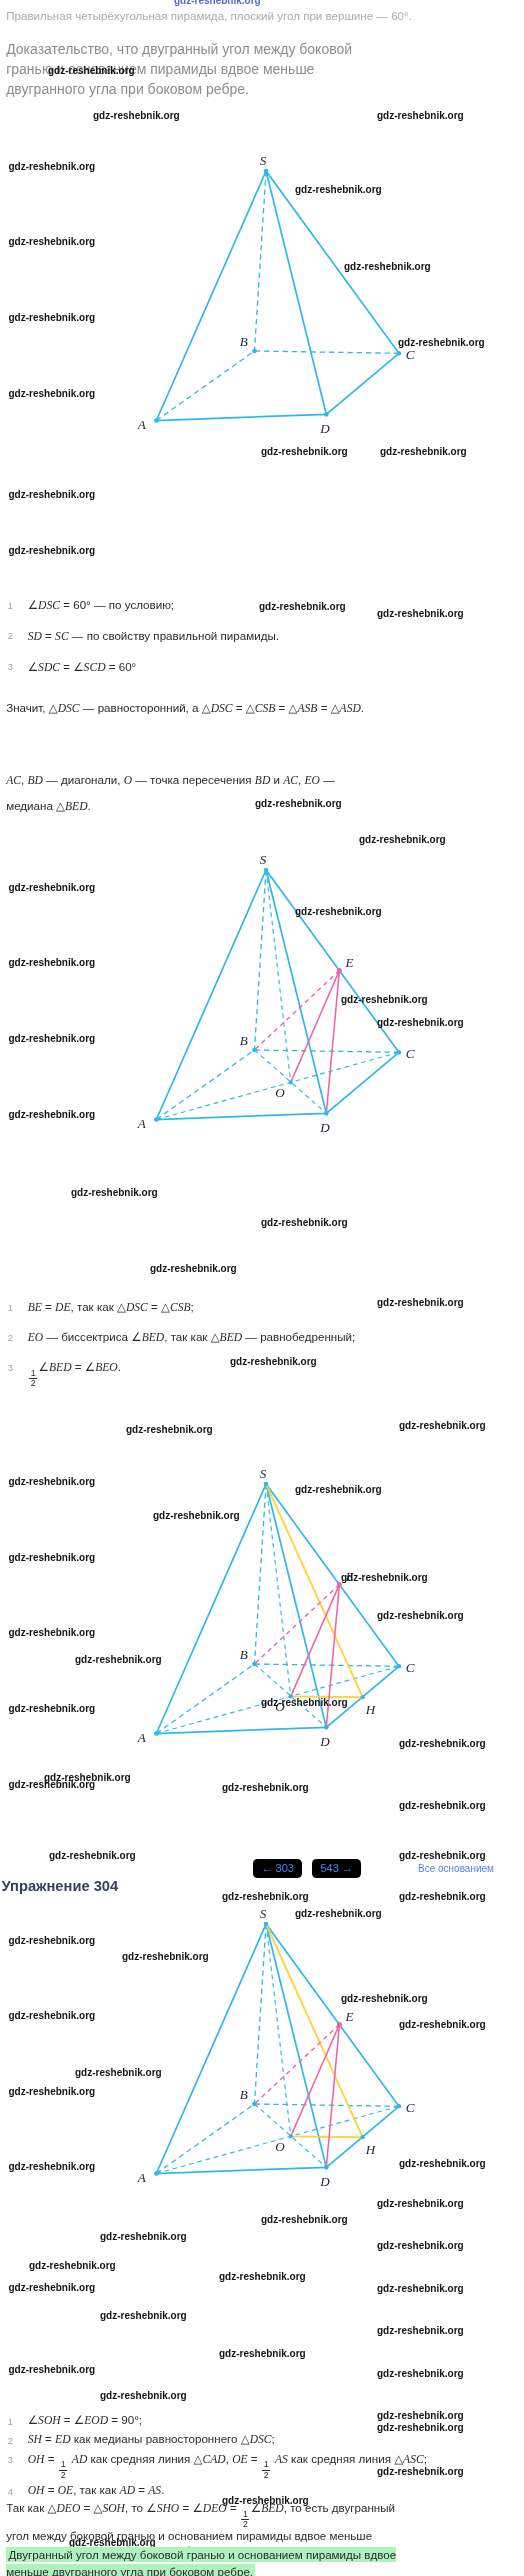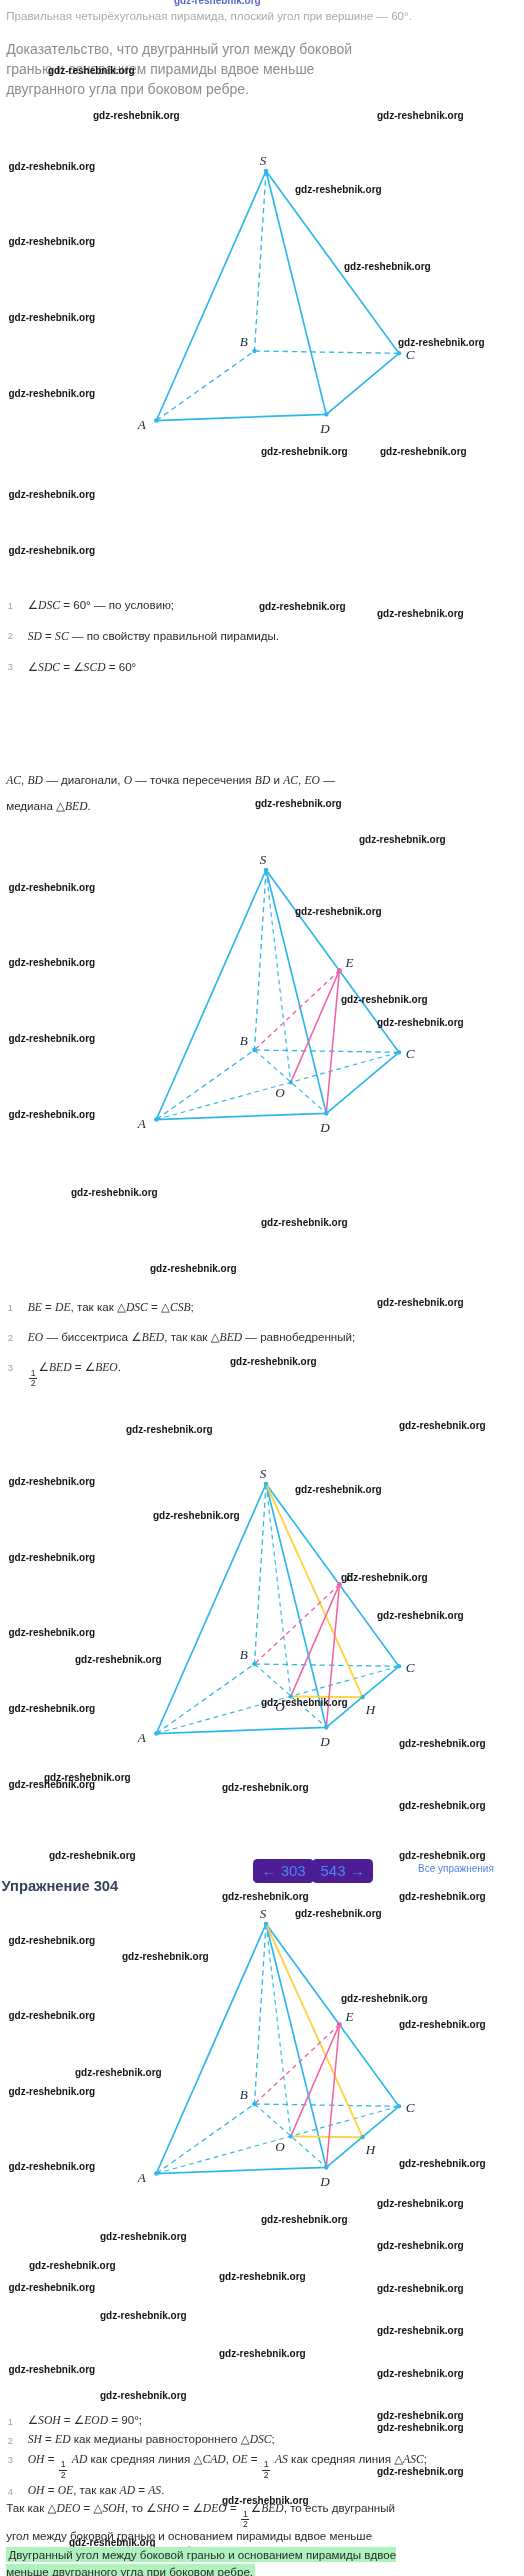--- a/index.html
+++ b/index.html
@@ -21,22 +21,22 @@
   .fn{border-bottom:0.8px solid currentColor;padding:0 1.5px}
   .fd{padding:0 1.5px}
   
   .li{display:flex;align-items:flex-start}
   .num{flex:0 0 20px;width:20px;font-size:9.3px;color:#9aa0a6;padding-top:1.5px}
   .txt{flex:1}
   
   svg text{font-family:"Liberation Serif",serif;font-style:italic;font-size:17px;fill:#1d2433}
   
   .navtitle{font-size:14.7px;font-weight:bold;color:#36425a;white-space:nowrap}
-  .pill{position:absolute;background:#4c1d95;color:#4f86ec;border:none;border-radius:4.6px;
-        font-size:15px;padding:3.9px 8.5px;font-family:"Liberation Sans",sans-serif;cursor:pointer;white-space:nowrap}
+  .pill{position:absolute;background:#000000;color:#4f86ec;border:none;border-radius:4.6px;
+        font-size:11px;padding:3.9px 8.5px;font-family:"Liberation Sans",sans-serif;cursor:pointer;white-space:nowrap}
   .alllink{position:absolute;color:#4f86ec;font-size:10px;text-decoration:none;white-space:nowrap}
   
   .tight{font-size:11.6px;line-height:14.7px}
   .hl{background:#aef2bd;padding:0.8px 2.3px;line-height:15.4px}
   .greenp{font-size:11.6px;line-height:17px;width:401px}
 </style>
 </head>
 <body>
 
 <div class="page">
@@ -162,20 +162,21 @@
     <div class="li" style="margin-bottom:12.4px">
       <span class="num">2</span>
       <span class="txt"><span class="mv">SD</span> = <span class="mv">SC</span> — по свойству правильной пирамиды.</span>
     </div>
     <div class="li">
       <span class="num">3</span>
       <span class="txt">∠<span class="mv">SDC</span> = ∠<span class="mv">SCD</span> = 60°</span>
     </div>
   </div>
 
+  <div class="abs bodytxt" style="left:6.2px;top:695px;width:371px;line-height:25px">Значит, △<span class="mv">DSC</span> — равносторонний, а △<span class="mv">DSC</span> = △<span class="mv">CSB</span> = △<span class="mv">ASB</span> = △<span class="mv">ASD</span>.</div>
   <div class="abs bodytxt" style="left:6.2px;top:767px;width:371px;line-height:25px"><span class="mv">AC</span>, <span class="mv">BD</span> — диагонали, <span class="mv">O</span> — точка пересечения <span class="mv">BD</span> и <span class="mv">AC</span>, <span class="mv">EO</span> — медиана △<span class="mv">BED</span>.</div>
 
   <svg class="abs" style="left:127px;top:853px" width="309" height="309" viewBox="0 0 400 400">
     <g fill="none" stroke="#2fb7ea" stroke-width="1.7" stroke-dasharray="7 5">
       <path d="M38 345 L165 255 L352 258"></path>
       <path d="M180 22 L165 255"></path>
     </g>
     <g fill="none" stroke="#2fb7ea" stroke-width="1.5" stroke-dasharray="6 5">
       <path d="M38 345 L352 258"></path>
       <path d="M165 255 L258 337"></path>
@@ -270,21 +271,21 @@
       <text x="283" y="148">E</text>
       <text x="192" y="316">O</text>
       <text x="309" y="320">H</text>
     </g>
   </svg>
 
   <div class="abs" style="left:0;top:1857px;width:525px;height:31px;z-index:7">
     <div class="navtitle abs" style="left:1.5px;top:21px">Упражнение 304</div>
     <button class="pill" style="left:253px;top:1.5px">← 303</button>
     <button class="pill" style="left:312px;top:1.5px">543 →</button>
-    <a href="#" class="alllink" style="left:418px;top:6.2px">Все упражнения</a>
+    <a href="#" class="alllink" style="left:418px;top:6.2px">Все основанием</a>
   </div>
 
   <svg class="abs" style="left:127px;top:1907px" width="309" height="309" viewBox="0 0 400 400">
     <g fill="none" stroke="#2fb7ea" stroke-width="1.7" stroke-dasharray="7 5">
       <path d="M38 345 L165 255 L352 258"></path>
       <path d="M180 22 L165 255"></path>
     </g>
     <g fill="none" stroke="#2fb7ea" stroke-width="1.5" stroke-dasharray="6 5">
       <path d="M38 345 L352 258"></path>
       <path d="M165 255 L258 337"></path>

